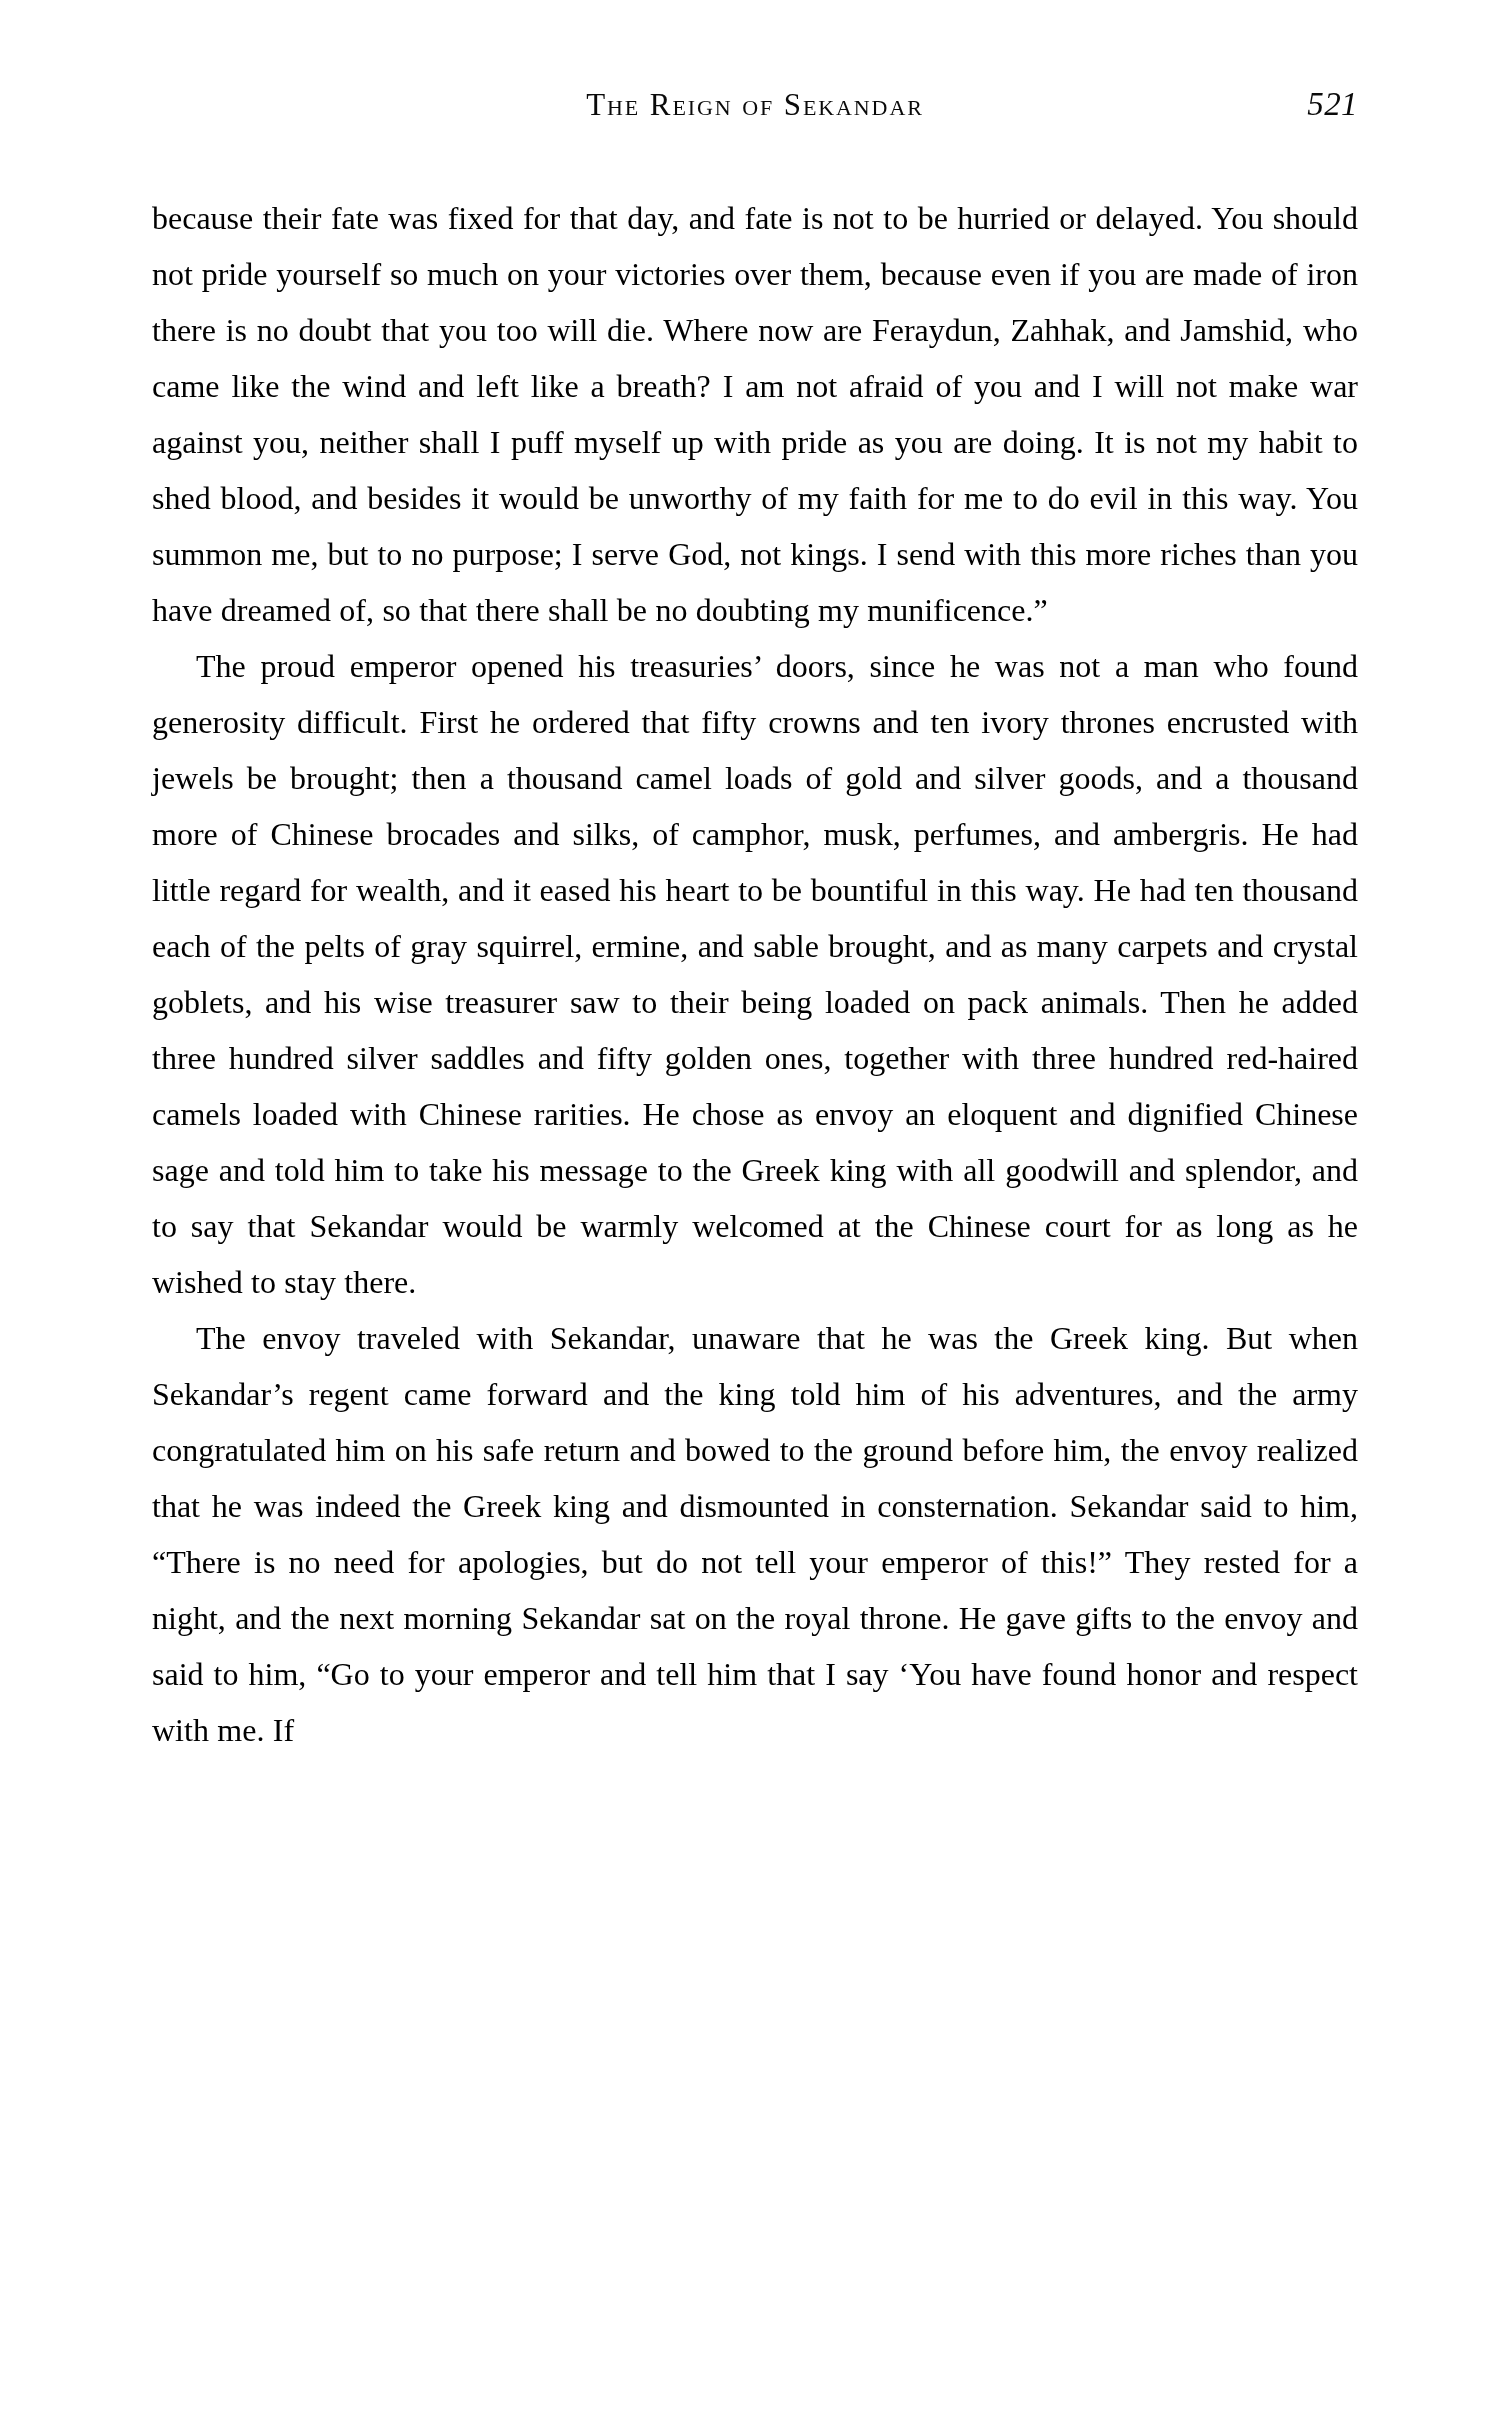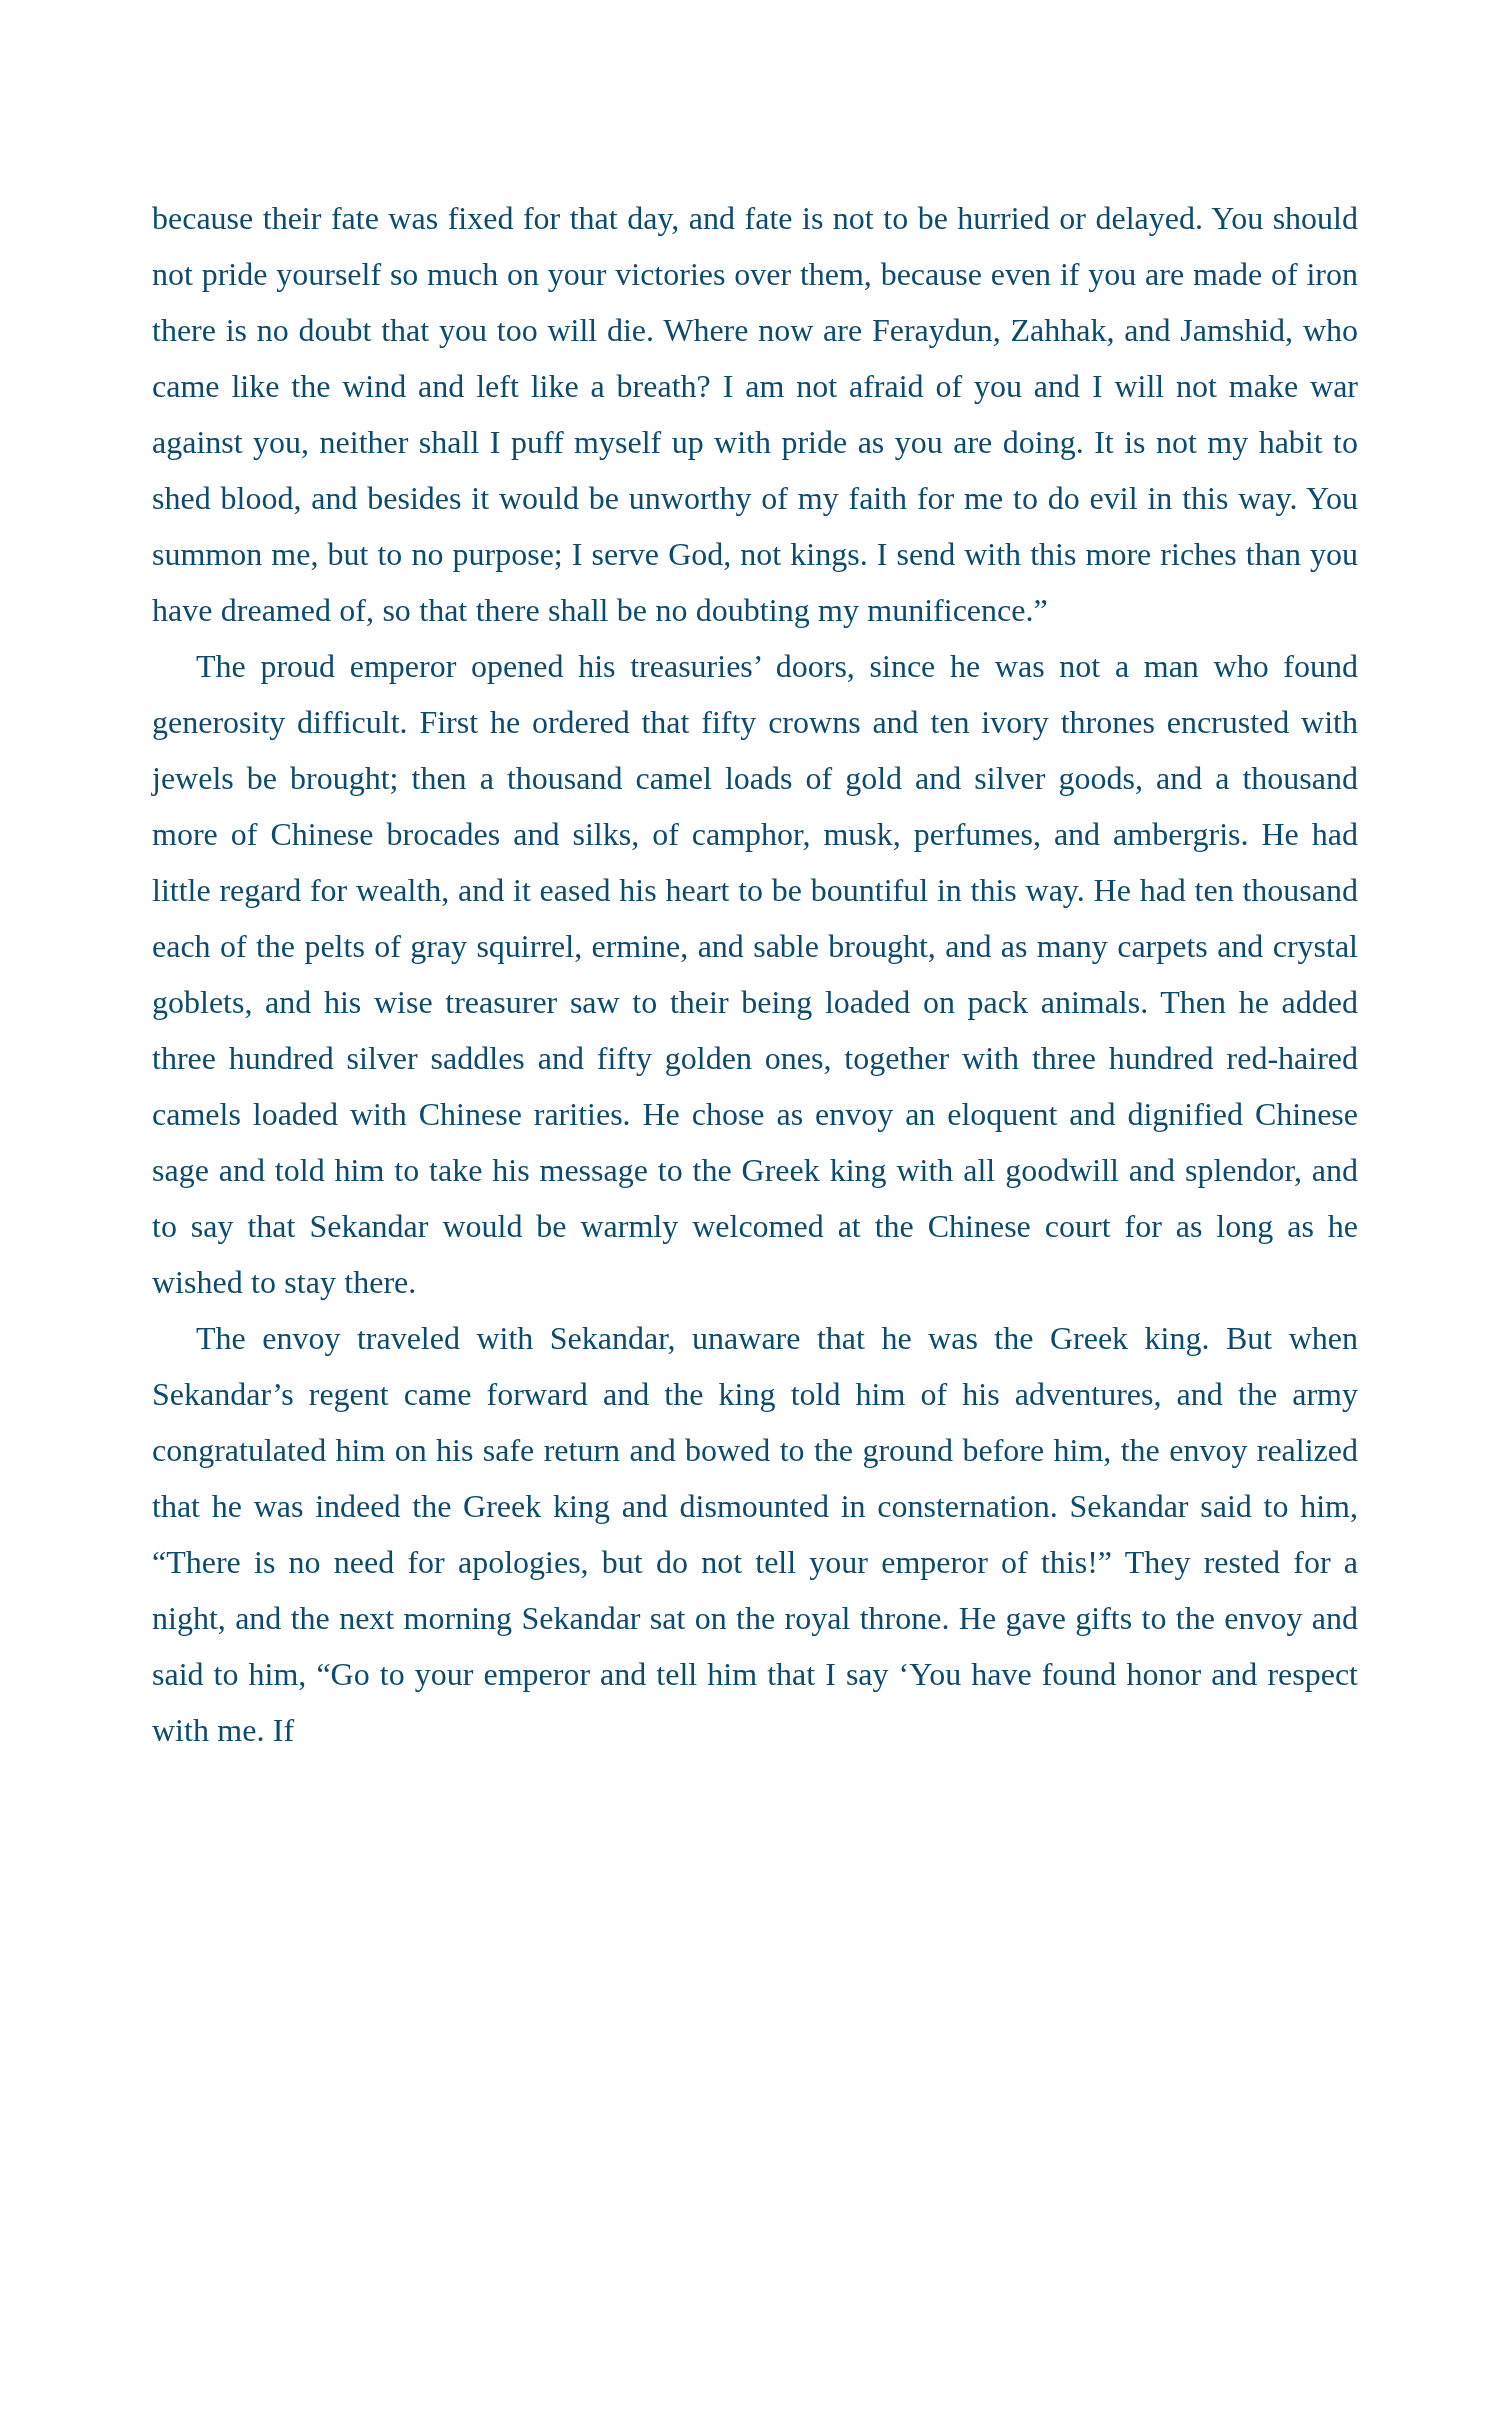--- a/index.html
+++ b/index.html
@@ -66,36 +66,40 @@
     width: 1206px;
   }
   .para {
     margin: 0;
     padding: 0;
     font-size: 32px;
     line-height: 56px;
     text-align: justify;
     text-justify: inter-word;
     word-spacing: 0.4px;
-    color: #0c4a6e;
+    color: #000000;
     hyphens: none;
   }
   .para.indent {
     text-indent: 44px;
   }
   
   .para:last-child {
     text-align: justify;
   }
 </style>
 </head>
 <body>
 
 <div class="page">
 
+  <div class="running-head">
+    <div class="running-head-title">The Reign of Sekandar</div>
+    <div class="running-head-folio">521</div>
+  </div>
 
   <div class="textblock">
     <p class="para">because their fate was fixed for that day, and fate is not to be hurried or delayed. You should not pride yourself so much on your victories over them, because even if you are made of iron there is no doubt that you too will die. Where now are Feraydun, Zahhak, and Jamshid, who came like the wind and left like a breath? I am not afraid of you and I will not make war against you, neither shall I puff myself up with pride as you are doing. It is not my habit to shed blood, and besides it would be unworthy of my faith for me to do evil in this way. You summon me, but to no purpose; I serve God, not kings. I send with this more riches than you have dreamed of, so that there shall be no doubting my munificence.”</p>
     <p class="para indent">The proud emperor opened his treasuries’ doors, since he was not a man who found generosity difficult. First he ordered that fifty crowns and ten ivory thrones encrusted with jewels be brought; then a thousand camel loads of gold and silver goods, and a thousand more of Chinese brocades and silks, of camphor, musk, perfumes, and ambergris. He had little regard for wealth, and it eased his heart to be bountiful in this way. He had ten thousand each of the pelts of gray squirrel, ermine, and sable brought, and as many carpets and crystal goblets, and his wise treasurer saw to their being loaded on pack animals. Then he added three hundred silver saddles and fifty golden ones, together with three hundred red-haired camels loaded with Chinese rarities. He chose as envoy an eloquent and dignified Chinese sage and told him to take his message to the Greek king with all goodwill and splendor, and to say that Sekandar would be warmly welcomed at the Chinese court for as long as he wished to stay there.</p>
     <p class="para indent">The envoy traveled with Sekandar, unaware that he was the Greek king. But when Sekandar’s regent came forward and the king told him of his adventures, and the army congratulated him on his safe return and bowed to the ground before him, the envoy realized that he was indeed the Greek king and dismounted in consternation. Sekandar said to him, “There is no need for apologies, but do not tell your emperor of this!” They rested for a night, and the next morning Sekandar sat on the royal throne. He gave gifts to the envoy and said to him, “Go to your emperor and tell him that I say ‘You have found honor and respect with me. If</p>
   </div>
 
 </div>
 
 

